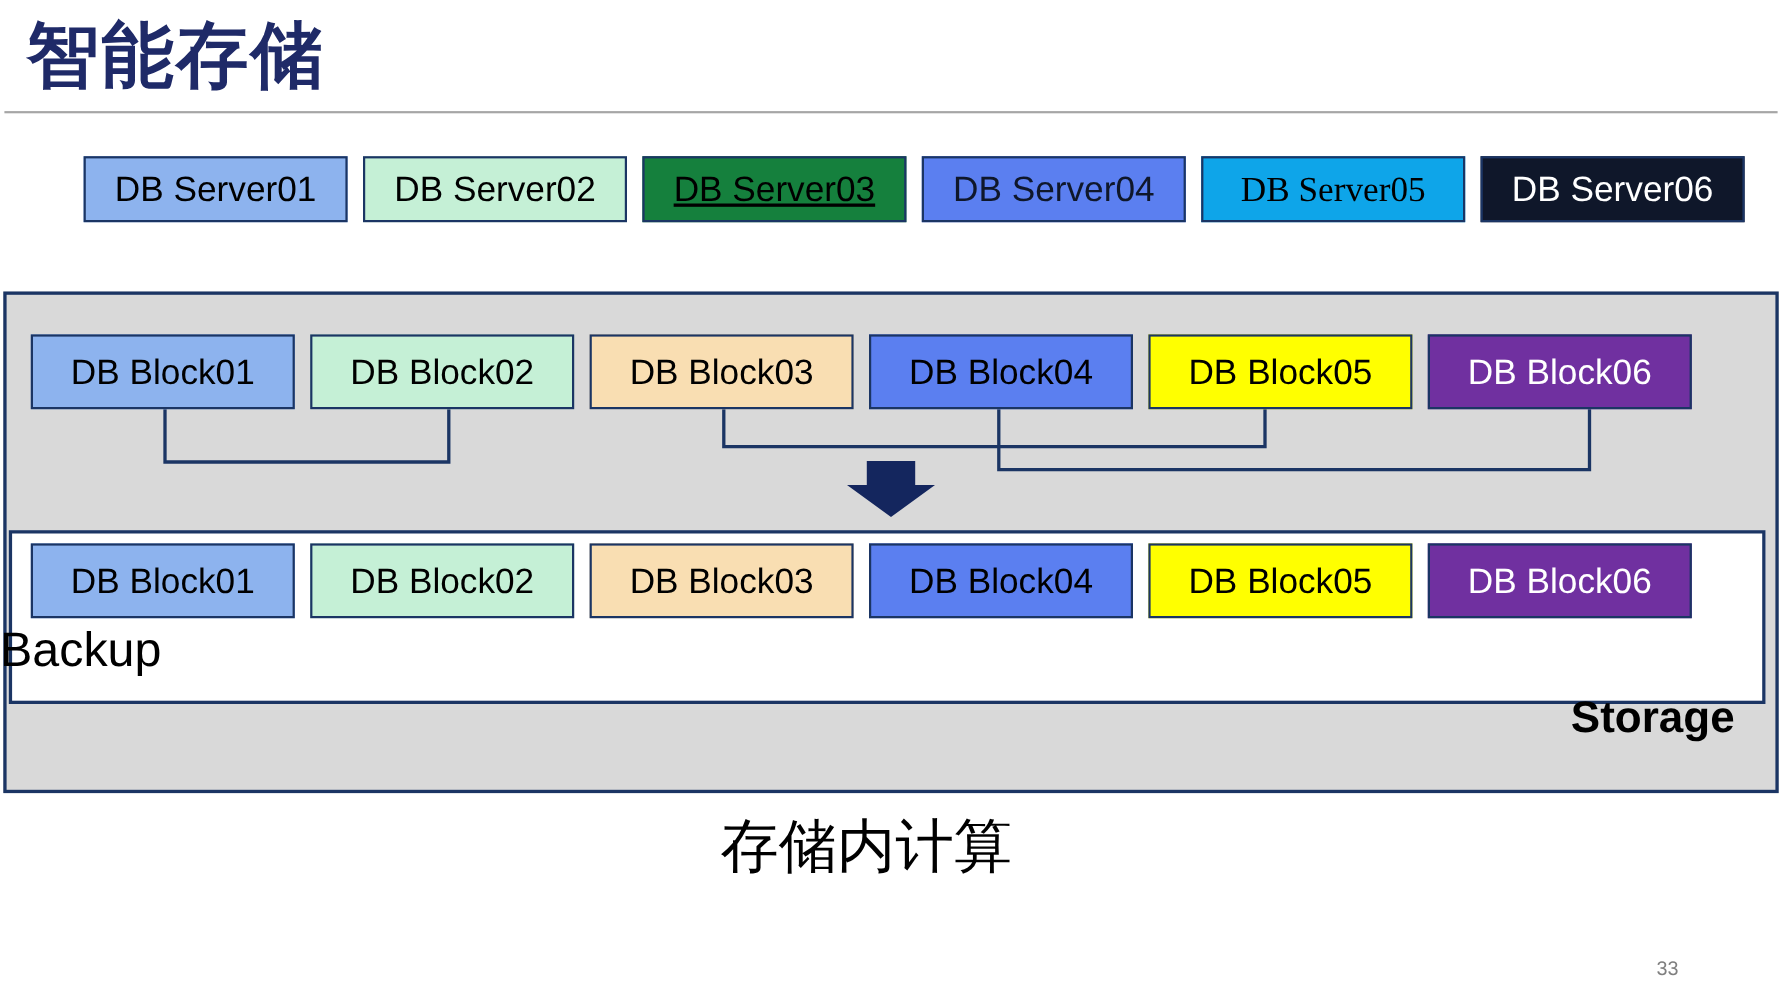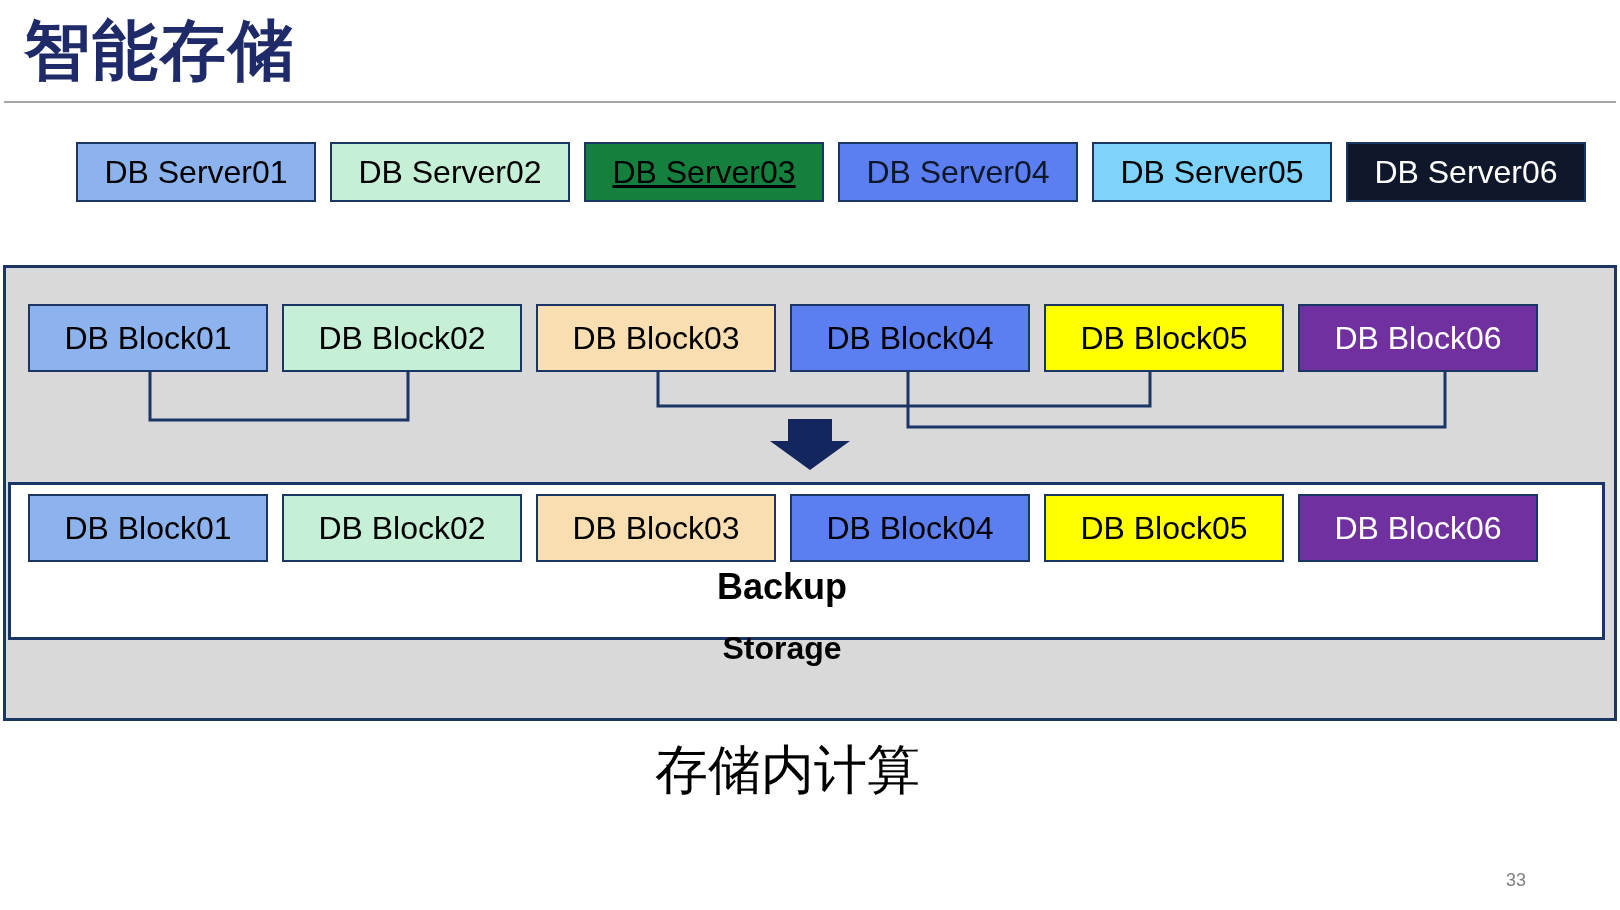--- a/index.html
+++ b/index.html
@@ -24,22 +24,22 @@
   #lower-row{top:494px;height:68px;}
   .gray-container{
     left:3px;top:265px;width:1614px;height:456px;box-sizing:border-box;
     background:var(--gray,#D9D9D9);border:3px solid var(--navy,#1B3564);
   }
   .white-container{
     left:8px;top:482px;width:1597px;height:158px;box-sizing:border-box;
     background:#ffffff;border:3px solid var(--navy,#1B3564);
   }
   .overlay{left:0;top:0;width:1620px;height:910px;pointer-events:none;}
-  .backup-label{left:0;top:566px;width:1564px;text-align:center;font-size:36px;font-weight:bold;}
-  .storage-label{left:0;top:630px;width:1564px;text-align:center;font-size:32px;font-weight:bold;}
+  .backup-label{left:0;top:566px;width:1564px;font-size:44px;}
+  .storage-label{left:0;top:630px;width:1564px;text-align:right;font-size:40px;font-weight:bold;padding-left:13px;}
   .captions{left:655px;top:738px;font-size:53px;line-height:63px;}
   .page-number{left:1506px;top:870px;font-size:18px;color:#7F7F7F;}
 </style>
 </head>
 <body>
 
 <div class="slide">
 
   <div class="abs title">智能存储</div>
   <div class="abs rule"></div>
@@ -54,21 +54,21 @@
     </g>
     <polygon fill="#14265E" points="788,419 832,419 832,441 850,441 810,470 770,441 788,441"></polygon>
   </svg>
 
   <div class="abs row" id="server-row">
 
   <div class="box" style="background: rgb(141, 179, 238); color: rgb(0, 0, 0);">DB Server01</div>
       <div class="box" style="background: rgb(197, 240, 214); color: rgb(0, 0, 0);">DB Server02</div>
       <div class="box" style="background: #15803d; color: rgb(0, 0, 0); text-decoration: underline;">DB Server03</div>
       <div class="box" style="background: rgb(91, 127, 240); color: #0f172a;">DB Server04</div>
-      <div class="box" style="background: #7dd3fc; color: rgb(0, 0, 0);">DB Server05</div>
+      <div class="box" style="background: #0ea5e9; color: rgb(0, 0, 0); font-family: Liberation Serif, serif;">DB Server05</div>
       <div class="box" style="background: #0f172a; color: rgb(255, 255, 255);">DB Server06</div>
     </div>
 
   <div class="abs row" id="upper-row">
 
   <div class="box" style="background: rgb(141, 179, 238); color: rgb(0, 0, 0);">DB Block01</div>
       <div class="box" style="background: rgb(197, 240, 214); color: rgb(0, 0, 0);">DB Block02</div>
       <div class="box" style="background: rgb(249, 222, 178); color: rgb(0, 0, 0);">DB Block03</div>
       <div class="box" style="background: rgb(91, 127, 240); color: rgb(0, 0, 0);">DB Block04</div>
       <div class="box" style="background: rgb(255, 255, 0); color: rgb(0, 0, 0);">DB Block05</div>

